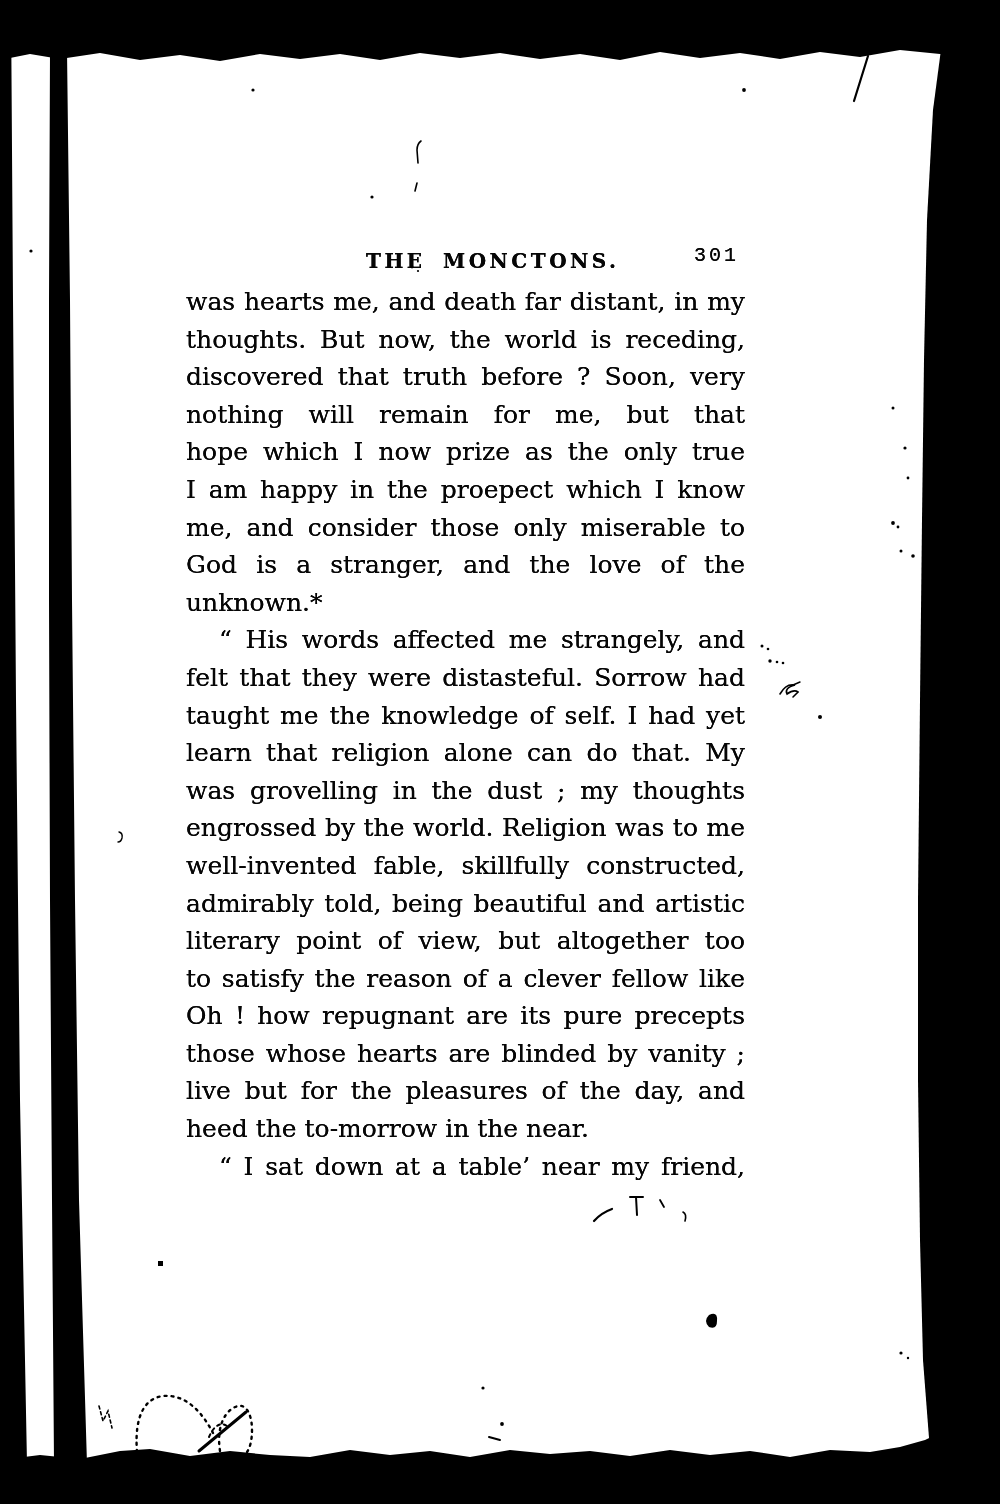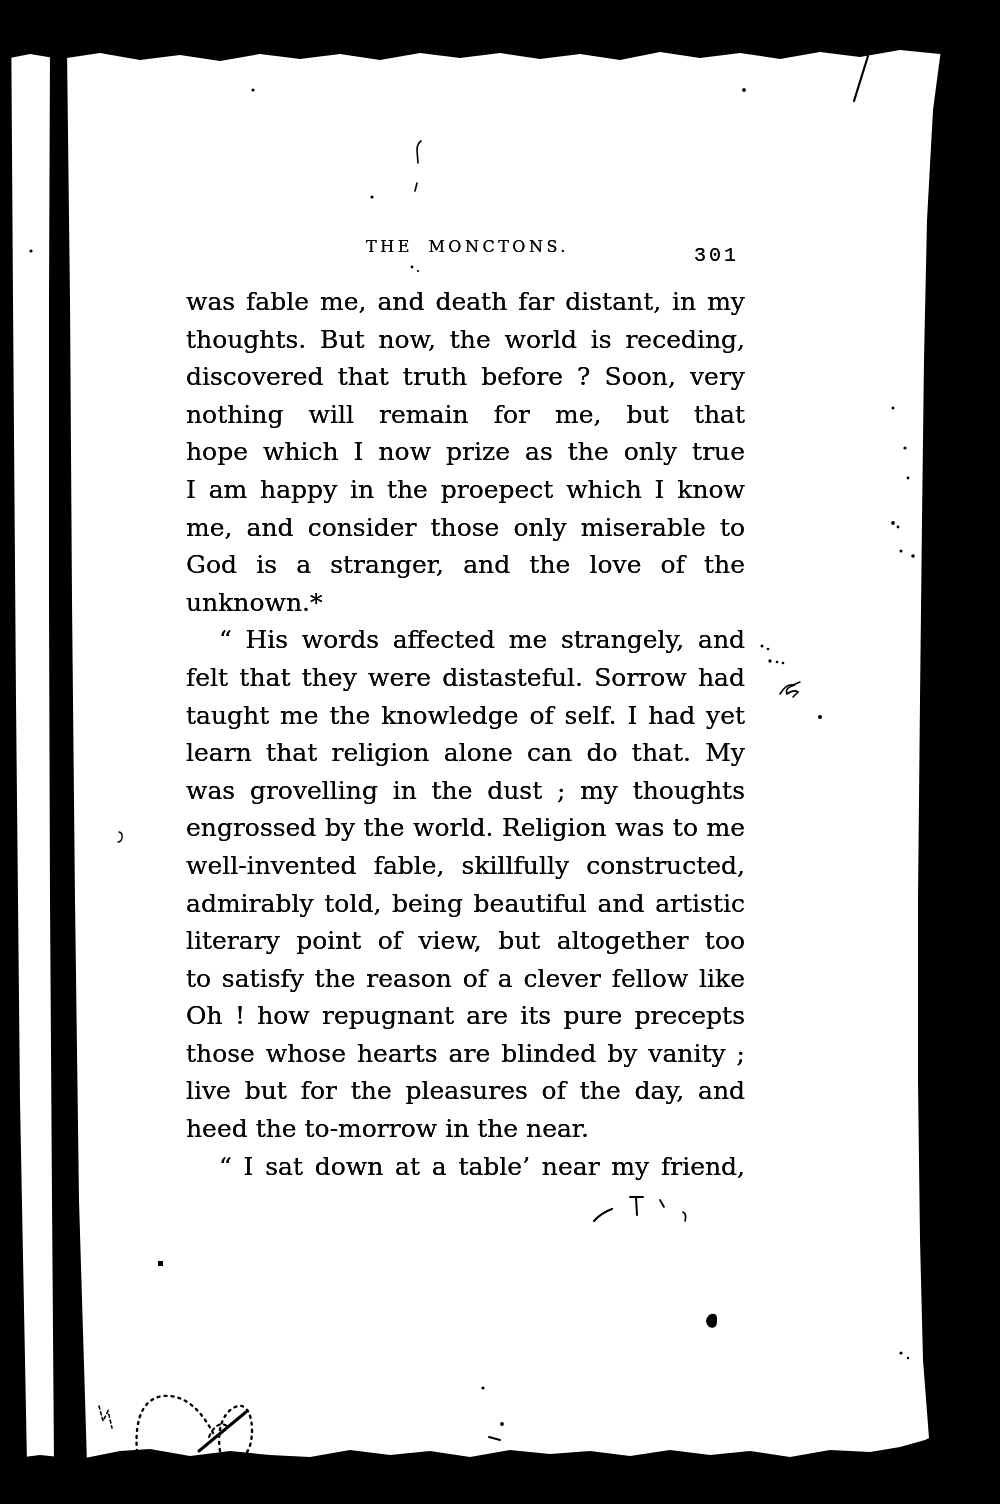--- a/index.html
+++ b/index.html
@@ -12,22 +12,22 @@
   svg.layer{position:absolute;left:0;top:0;width:1000px;height:1504px;}
   .page-text{
     position:absolute;left:186px;top:283px;width:559px;
     color:var(--ink,#000);font-size:25px;line-height:37.6px;
     text-shadow:0 0 .5px var(--ink,#000);
   }
   .tline{height:37.6px;overflow:hidden;text-align:justify;text-align-last:justify;}
   .tline.ind{padding-left:33px;}
   .tline.pend{text-align-last:left;}
   .header-title{
-    position:absolute;left:366px;top:237px;color:var(--ink,#000);
-    font-size:16px;font-weight:normal;letter-spacing:3.5px;word-spacing:7px;
+    position:absolute;left:366px;top:249px;color:var(--ink,#000);
+    font-size:20px;font-weight:bold;letter-spacing:3.5px;word-spacing:7px;
     text-shadow:0 0 .6px var(--ink,#000);
   }
   .page-number{
     position:absolute;left:694px;top:244px;color:var(--ink,#000);
     font-size:20px;letter-spacing:3px;text-shadow:0 0 .5px var(--ink,#000);font-family:Liberation Mono, monospace;
   }
 </style>
 </head>
 <body style="--bg: #000000; --ink: #060606;">
 
@@ -44,21 +44,21 @@
 
     <path fill="#000" d="M50,50 L67,50 L70,300 L72,600 L75,900 L79,1200 L87,1464 L54,1464 L52,1200 L50,900 L49,600 L49,300 Z"></path>
 
     <path fill="#000" d="M0,0 L11,0 L13,300 L16,700 L20,1100 L27,1464 L0,1464 Z"></path>
   </svg>
 
   <div class="header-title">THE MONCTONS.</div>
   <div class="page-number">301</div>
 
   <div class="page-text">
-      <div class="tline">was fable me, and death far distant, in my</div>
+      <div class="tline">was hearts me, and death far distant, in my</div>
       <div class="tline">thoughts. But now, the world is receding, and</div>
       <div class="tline">discovered that truth before ? Soon, very soon,</div>
       <div class="tline">nothing will remain for me, but that blessed</div>
       <div class="tline">hope which I now prize as the only true riches.</div>
       <div class="tline">I am happy in the proepect which I know awaits</div>
       <div class="tline">me, and consider those only miserable to whom</div>
       <div class="tline">God is a stranger, and the love of the Saviour</div>
       <div class="tline pend">unknown.*</div>
       <div class="tline ind">“ His words affected me strangely, and yet I</div>
       <div class="tline">felt that they were distasteful. Sorrow had not</div>

